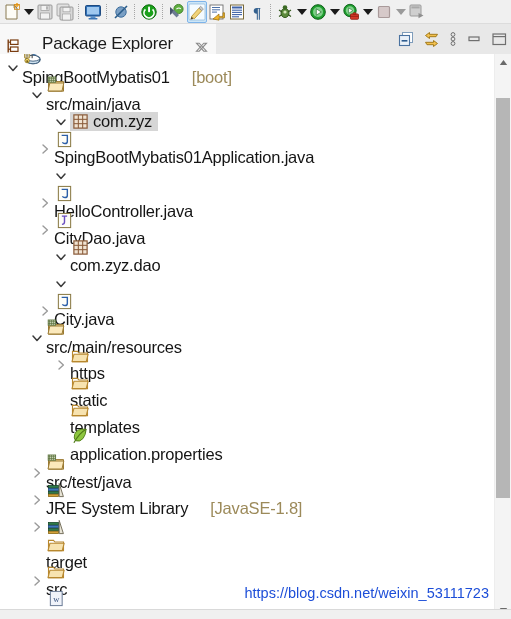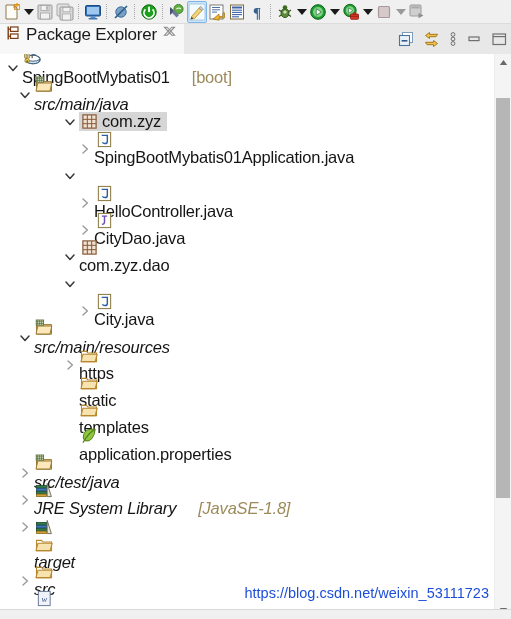--- a/index.html
+++ b/index.html
@@ -59,23 +59,23 @@
   #viewbar {
     height: 30px;
     background: #e8e8e8;
     display: flex;
     align-items: stretch;
     position: relative;
   }
   #view-tab {
     background: #f8f8f8;
     display: flex;
-    align-items: flex-start;
+    align-items: flex-end;
     padding: 0 8px 0 6px;
-    gap: 6px;
+    gap: 22px;
     border-top: 1px solid #f8f8f8;
   }
   #view-title {
     font-size: 17px;
     color: #1a1a1a;
     letter-spacing: -0.2px;
     white-space: nowrap;
   }
   #viewbar-spacer { flex: 1; }
   #viewbar-tools {
@@ -123,23 +123,23 @@
     color: #151515;
     letter-spacing: -0.2px;
   }
   .suffix {
     font-size: 16.5px;
     color: #9c8a5a;
     margin-left: 22px;
     letter-spacing: -0.2px;
   }
   .ind-0 { padding-left: 4px; }
-  .ind-1 { padding-left: 16px; font-style: italic; }
-  .ind-2 { padding-left: 52px; margin-left: 9px; }
-  .ind-3 { padding-left: 76px; }
+  .ind-1 { padding-left: 28px; }
+  .ind-2 { padding-left: 52px; }
+  .ind-3 { padding-left: 36px; }
 
   
   .hl-wrap {
     background: #d6d6d6;
     display: flex;
     align-items: center;
     padding-right: 6px;
   }
 
   

